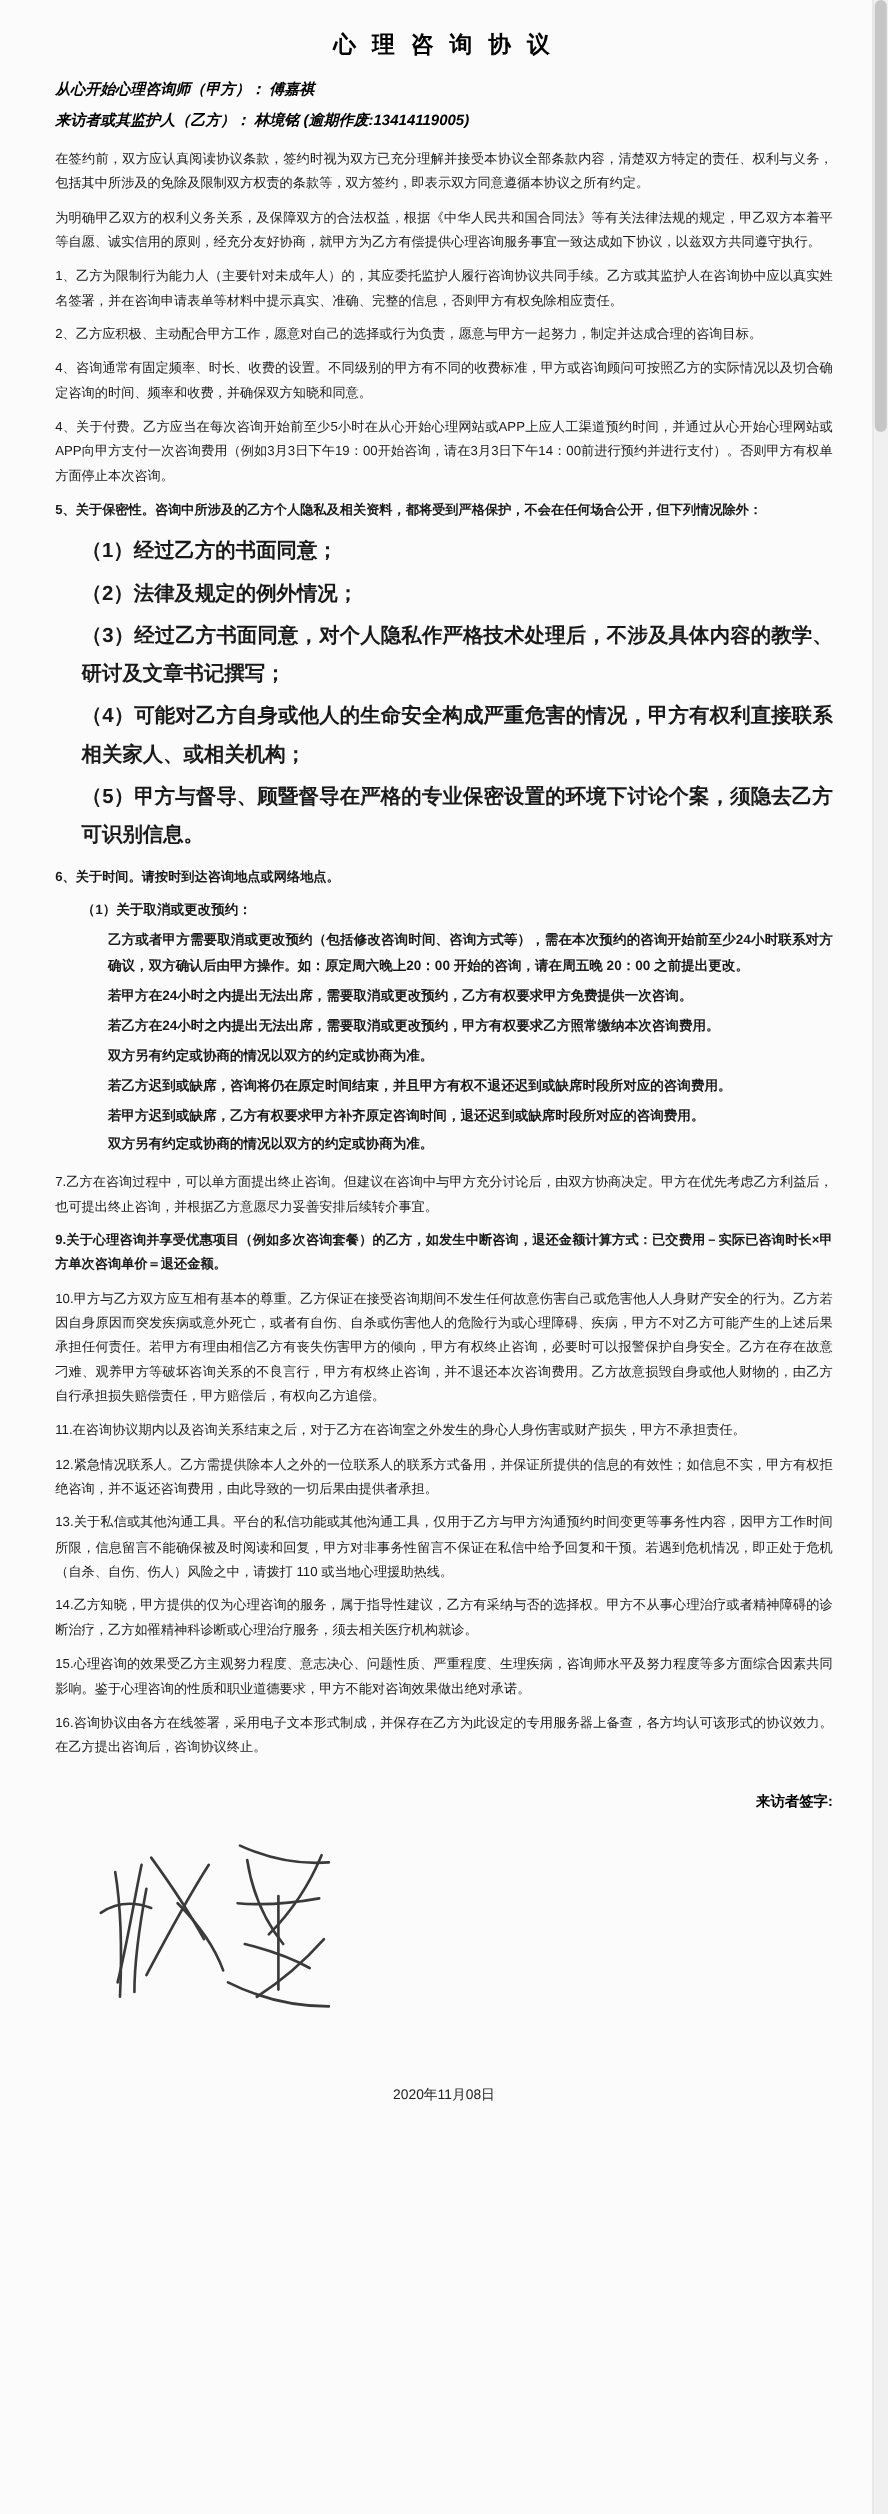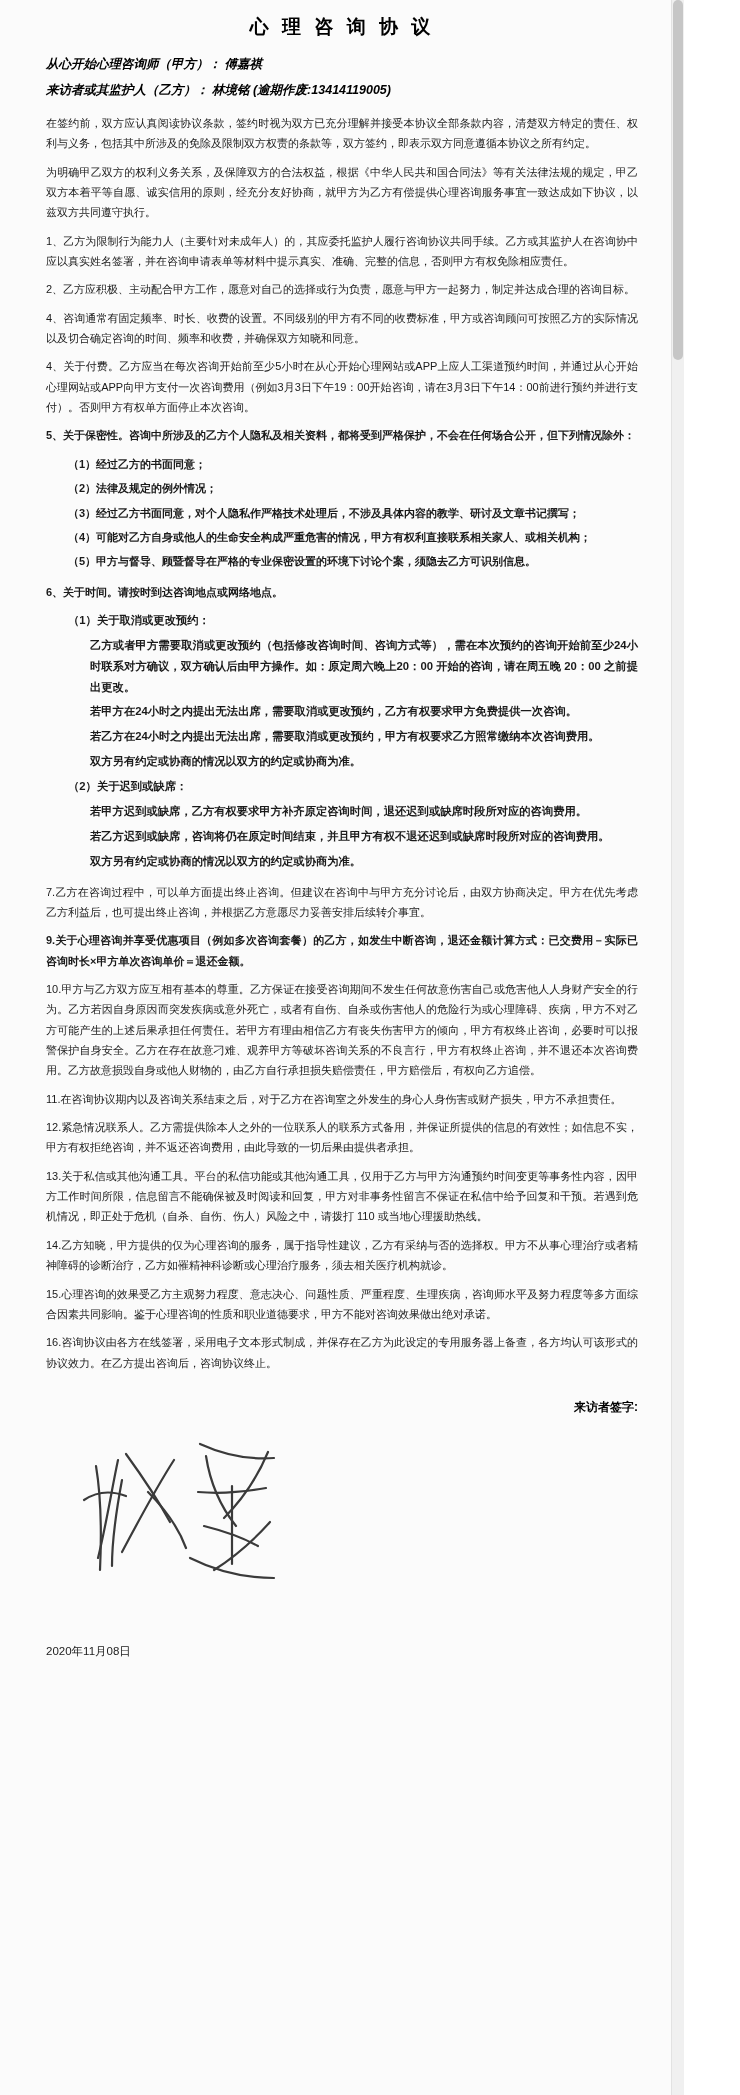--- a/index.html
+++ b/index.html
@@ -6,25 +6,25 @@
     margin: 0;
     padding: 0;
     background: #ffffff;
   }
   body {
     font-family: "Liberation Sans", sans-serif;
     color: #1a1a1a;
   }
   .page {
     position: relative;
-    width: 684px;
+    width: 740px;
     min-height: 2095px;
     background: #fbfbfb;
     box-sizing: border-box;
-    padding: 8px 46px 40px 46px;
+    padding: 18px 46px 40px 46px;
   }
   .doc-title {
     text-align: center;
     font-size: 19px;
     font-weight: bold;
     letter-spacing: 4px;
     margin: 6px 0 16px 0;
     color: #000;
   }
   .party-line {
@@ -41,21 +41,21 @@
     font-size: 11px;
     line-height: 1.85;
     text-align: justify;
     margin: 0 0 8px 0;
     color: #1a1a1a;
   }
   .para.bold {
     font-weight: bold;
   }
   .sub {
-    font-size: 11px;
+    font-size: 17px;
     line-height: 1.85;
     text-align: justify;
     margin: 0 0 4px 0;
     padding-left: 22px;
     color: #1a1a1a;
   }
   .sub.bold {
     font-weight: bold;
   }
   .sub2 {
@@ -88,21 +88,21 @@
   .signature-area {
     position: relative;
     height: 210px;
   }
   .signature-svg {
     position: absolute;
     left: 36px;
     top: 14px;
   }
   .date-line {
-    text-align: left;
+    text-align: center;
     font-size: 11.5px;
     color: #222;
     margin-top: 18px;
   }
   .scrollbar {
     position: absolute;
     top: 0;
     right: 0;
     width: 12px;
     height: 100%;
@@ -145,23 +145,22 @@
   <div class="sub bold">（5）甲方与督导、顾暨督导在严格的专业保密设置的环境下讨论个案，须隐去乙方可识别信息。</div>
 
   <div class="gap"></div>
 
   <div class="para bold">6、关于时间。请按时到达咨询地点或网络地点。</div>
   <div class="sub-head">（1）关于取消或更改预约：</div>
   <div class="sub2">乙方或者甲方需要取消或更改预约（包括修改咨询时间、咨询方式等），需在本次预约的咨询开始前至少24小时联系对方确议，双方确认后由甲方操作。如：原定周六晚上20：00 开始的咨询，请在周五晚 20：00 之前提出更改。</div>
   <div class="sub2">若甲方在24小时之内提出无法出席，需要取消或更改预约，乙方有权要求甲方免费提供一次咨询。</div>
   <div class="sub2">若乙方在24小时之内提出无法出席，需要取消或更改预约，甲方有权要求乙方照常缴纳本次咨询费用。</div>
   <div class="sub2">双方另有约定或协商的情况以双方的约定或协商为准。</div>
-  <div class="sub-head">（2）关于迟到或缺席：</div>
+  <div class="sub2">若乙方迟到或缺席，咨询将仍在原定时间结束，并且甲方有权不退还迟到或缺席时段所对应的咨询费用。</div>
   <div class="sub2">若甲方迟到或缺席，乙方有权要求甲方补齐原定咨询时间，退还迟到或缺席时段所对应的咨询费用。</div>
-  <div class="sub2">若乙方迟到或缺席，咨询将仍在原定时间结束，并且甲方有权不退还迟到或缺席时段所对应的咨询费用。</div>
   <div class="sub2">双方另有约定或协商的情况以双方的约定或协商为准。</div>
 
   <div class="gap"></div>
 
   <div class="para">7.乙方在咨询过程中，可以单方面提出终止咨询。但建议在咨询中与甲方充分讨论后，由双方协商决定。甲方在优先考虑乙方利益后，也可提出终止咨询，并根据乙方意愿尽力妥善安排后续转介事宜。</div>
   <div class="para bold">9.关于心理咨询并享受优惠项目（例如多次咨询套餐）的乙方，如发生中断咨询，退还金额计算方式：已交费用－实际已咨询时长×甲方单次咨询单价＝退还金额。</div>
   <div class="para">10.甲方与乙方双方应互相有基本的尊重。乙方保证在接受咨询期间不发生任何故意伤害自己或危害他人人身财产安全的行为。乙方若因自身原因而突发疾病或意外死亡，或者有自伤、自杀或伤害他人的危险行为或心理障碍、疾病，甲方不对乙方可能产生的上述后果承担任何责任。若甲方有理由相信乙方有丧失伤害甲方的倾向，甲方有权终止咨询，必要时可以报警保护自身安全。乙方在存在故意刁难、观养甲方等破坏咨询关系的不良言行，甲方有权终止咨询，并不退还本次咨询费用。乙方故意损毁自身或他人财物的，由乙方自行承担损失赔偿责任，甲方赔偿后，有权向乙方追偿。</div>
   <div class="para">11.在咨询协议期内以及咨询关系结束之后，对于乙方在咨询室之外发生的身心人身伤害或财产损失，甲方不承担责任。</div>
   <div class="para">12.紧急情况联系人。乙方需提供除本人之外的一位联系人的联系方式备用，并保证所提供的信息的有效性；如信息不实，甲方有权拒绝咨询，并不返还咨询费用，由此导致的一切后果由提供者承担。</div>
   <div class="para">13.关于私信或其他沟通工具。平台的私信功能或其他沟通工具，仅用于乙方与甲方沟通预约时间变更等事务性内容，因甲方工作时间所限，信息留言不能确保被及时阅读和回复，甲方对非事务性留言不保证在私信中给予回复和干预。若遇到危机情况，即正处于危机（自杀、自伤、伤人）风险之中，请拨打 110 或当地心理援助热线。</div>

